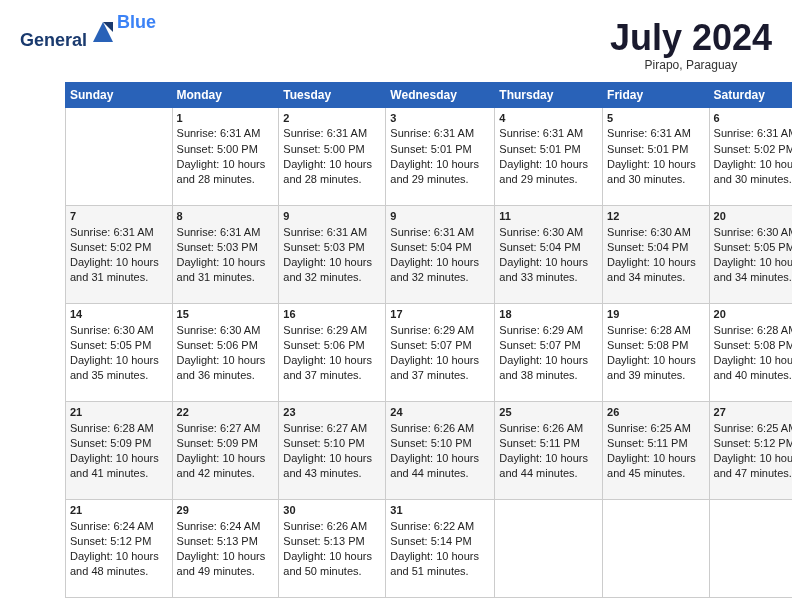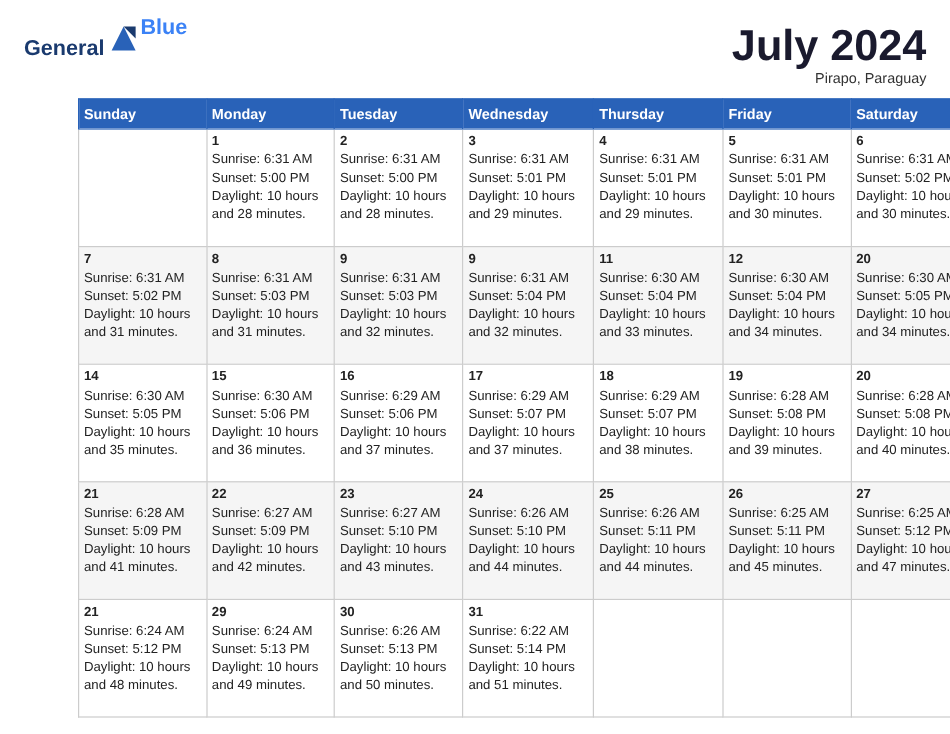--- a/index.html
+++ b/index.html
@@ -31,21 +31,21 @@
     }
     .logo-text span {
       color: #1a3a6e;
     }
     .logo-icon {
       width: 28px;
       height: 28px;
       margin-left: 2px;
     }
     .title-block {
-      text-align: right;
+      text-align: center;
     }
     .month-title {
       font-size: 36px;
       font-weight: bold;
       color: #1a1a2e;
       line-height: 1.1;
     }
     .subtitle {
       font-size: 12px;
       color: #333;

